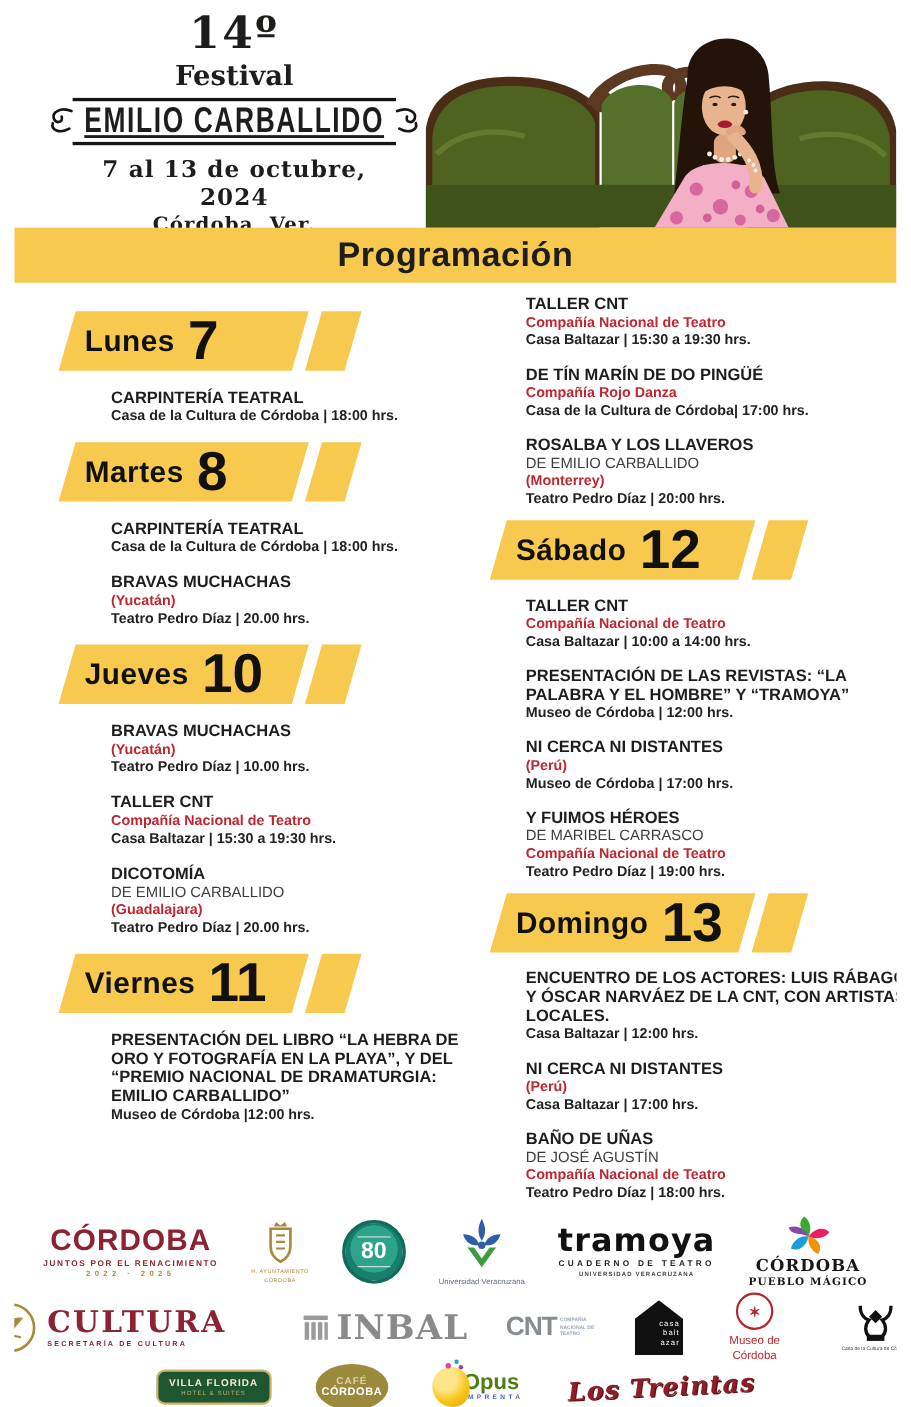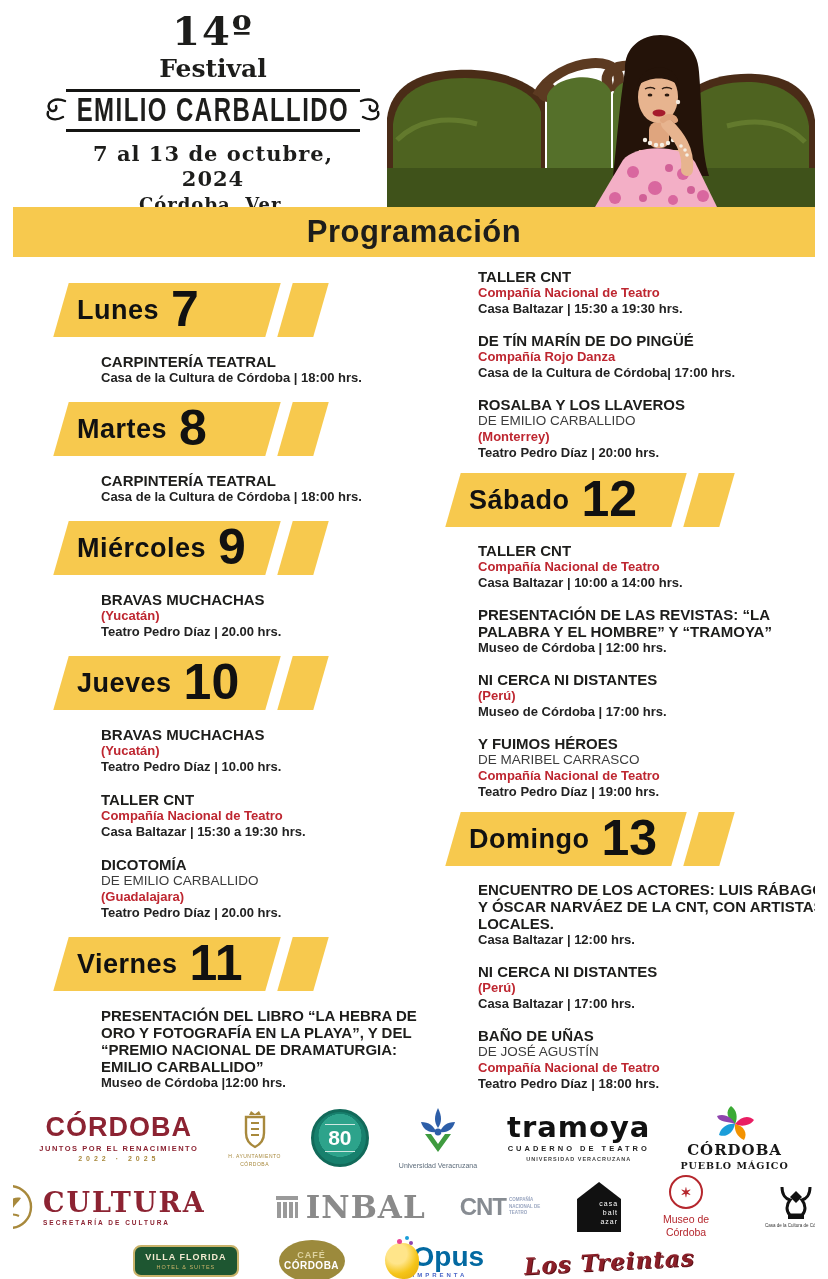--- a/index.html
+++ b/index.html
@@ -13,21 +13,21 @@
   *{box-sizing:border-box;margin:0;padding:0;}
   body{background:#ffffff;font-family:"Liberation Sans", sans-serif;}
   .poster{position:relative;width:802px;height:1279px;background:#fff;overflow:hidden;margin:0 auto;}
 
   
   .header{position:absolute;top:0;left:0;width:100%;height:207px;}
   .header-left{position:absolute;left:45px;top:10px;width:310px;text-align:center;color:var(--ink);}
   .edition{font-family:"DejaVu Serif",serif;font-size:40px;font-weight:700;letter-spacing:2px;line-height:1.05;}
   .festival-word{font-family:"DejaVu Serif",serif;font-size:25px;font-weight:700;margin-top:2px;}
   .title-rule{height:3px;background:#151513;margin:6px 8px 0 8px;}
-  .title-row{display:flex;align-items:flex-start;justify-content:center;gap:2px;margin-top:3px;}
+  .title-row{display:flex;align-items:flex-end;justify-content:center;gap:2px;margin-top:3px;text-decoration:underline;}
   .fest-title{font-size:25px;font-weight:800;letter-spacing:1.5px;transform:scale(.96,1.3);white-space:nowrap;}
   .swirl{flex:0 0 auto;}
   .title-rule.bottom{margin-top:4px;}
   .fest-dates{font-family:"DejaVu Serif",serif;font-size:21px;font-weight:700;margin-top:9px;letter-spacing:1px;}
   .fest-place{font-family:"DejaVu Serif",serif;font-size:18px;font-weight:700;margin-top:3px;letter-spacing:1px;}
   .header-photo{position:absolute;right:0;top:0;width:428px;height:207px;}
 
   
   .prog-banner{position:absolute;top:207px;left:0;width:100%;height:50px;background:var(--yellow);
     display:flex;align-items:center;justify-content:center;}
@@ -117,21 +117,21 @@
   .vf-sub{color:#c9b36a;font-size:5.5px;letter-spacing:1px;margin-top:2px;}
 
   .cc-oval{width:66px;height:42px;border-radius:50%;background:#9C8A3C;display:flex;flex-direction:column;align-items:center;justify-content:center;}
   .cc-l1{color:#ded3a0;font-size:9px;font-weight:700;letter-spacing:1px;line-height:1;}
   .cc-l2{color:#fff;font-size:10px;font-weight:800;letter-spacing:.5px;line-height:1.2;}
 
   .opus-wrap{flex-direction:row;gap:0;}
   .opus-blob{width:34px;height:36px;border-radius:50% 50% 45% 55%;background:radial-gradient(circle at 35% 30%, #ffe58a 0 30%, #F5C518 60%, #e0a60c 100%);position:relative;}
   .opus-blob i{position:absolute;border-radius:50%;}
   .opus-text{display:flex;flex-direction:column;align-items:flex-start;margin-left:-6px;}
-  .opus-name{color:#0369a1;font-size:28px;font-weight:800;line-height:.9;}
+  .opus-name{color:#4d7c0f;font-size:20px;font-weight:800;line-height:.9;}
   .opus-sub{color:#4a66c8;font-size:6px;font-weight:700;letter-spacing:3px;margin-top:2px;}
 
   .lt-name{font-family:"DejaVu Serif",serif;color:#8C1F28;font-size:23px;font-weight:700;font-style:italic;transform:rotate(-3deg);
     text-shadow:1px 1px 0 #5c1118;letter-spacing:1px;}
 </style>
 </head>
 <body>
 
 <div class="poster">
 
@@ -241,28 +241,20 @@
           <div class="rb-tail"></div>
           <div class="day-text">
             <span class="day-name">Martes</span>
             <span class="day-num">8</span>
           </div>
         </div>
         <div class="event">
           <div class="ev-title">CARPINTERÍA TEATRAL</div>
           <div class="ev-line venue">Casa de la Cultura de Córdoba | 18:00 hrs.</div>
         </div>
-        <div class="day">
-          <div class="rb-main"></div>
-          <div class="rb-tail"></div>
-          <div class="day-text">
-            <span class="day-name">Miércoles</span>
-            <span class="day-num">9</span>
-          </div>
-        </div>
         <div class="event">
           <div class="ev-title">BRAVAS MUCHACHAS</div>
           <div class="ev-line red">(Yucatán)</div>
           <div class="ev-line venue">Teatro Pedro Díaz | 20.00 hrs.</div>
         </div>
         <div class="day">
           <div class="rb-main"></div>
           <div class="rb-tail"></div>
           <div class="day-text">
             <span class="day-name">Jueves</span>

